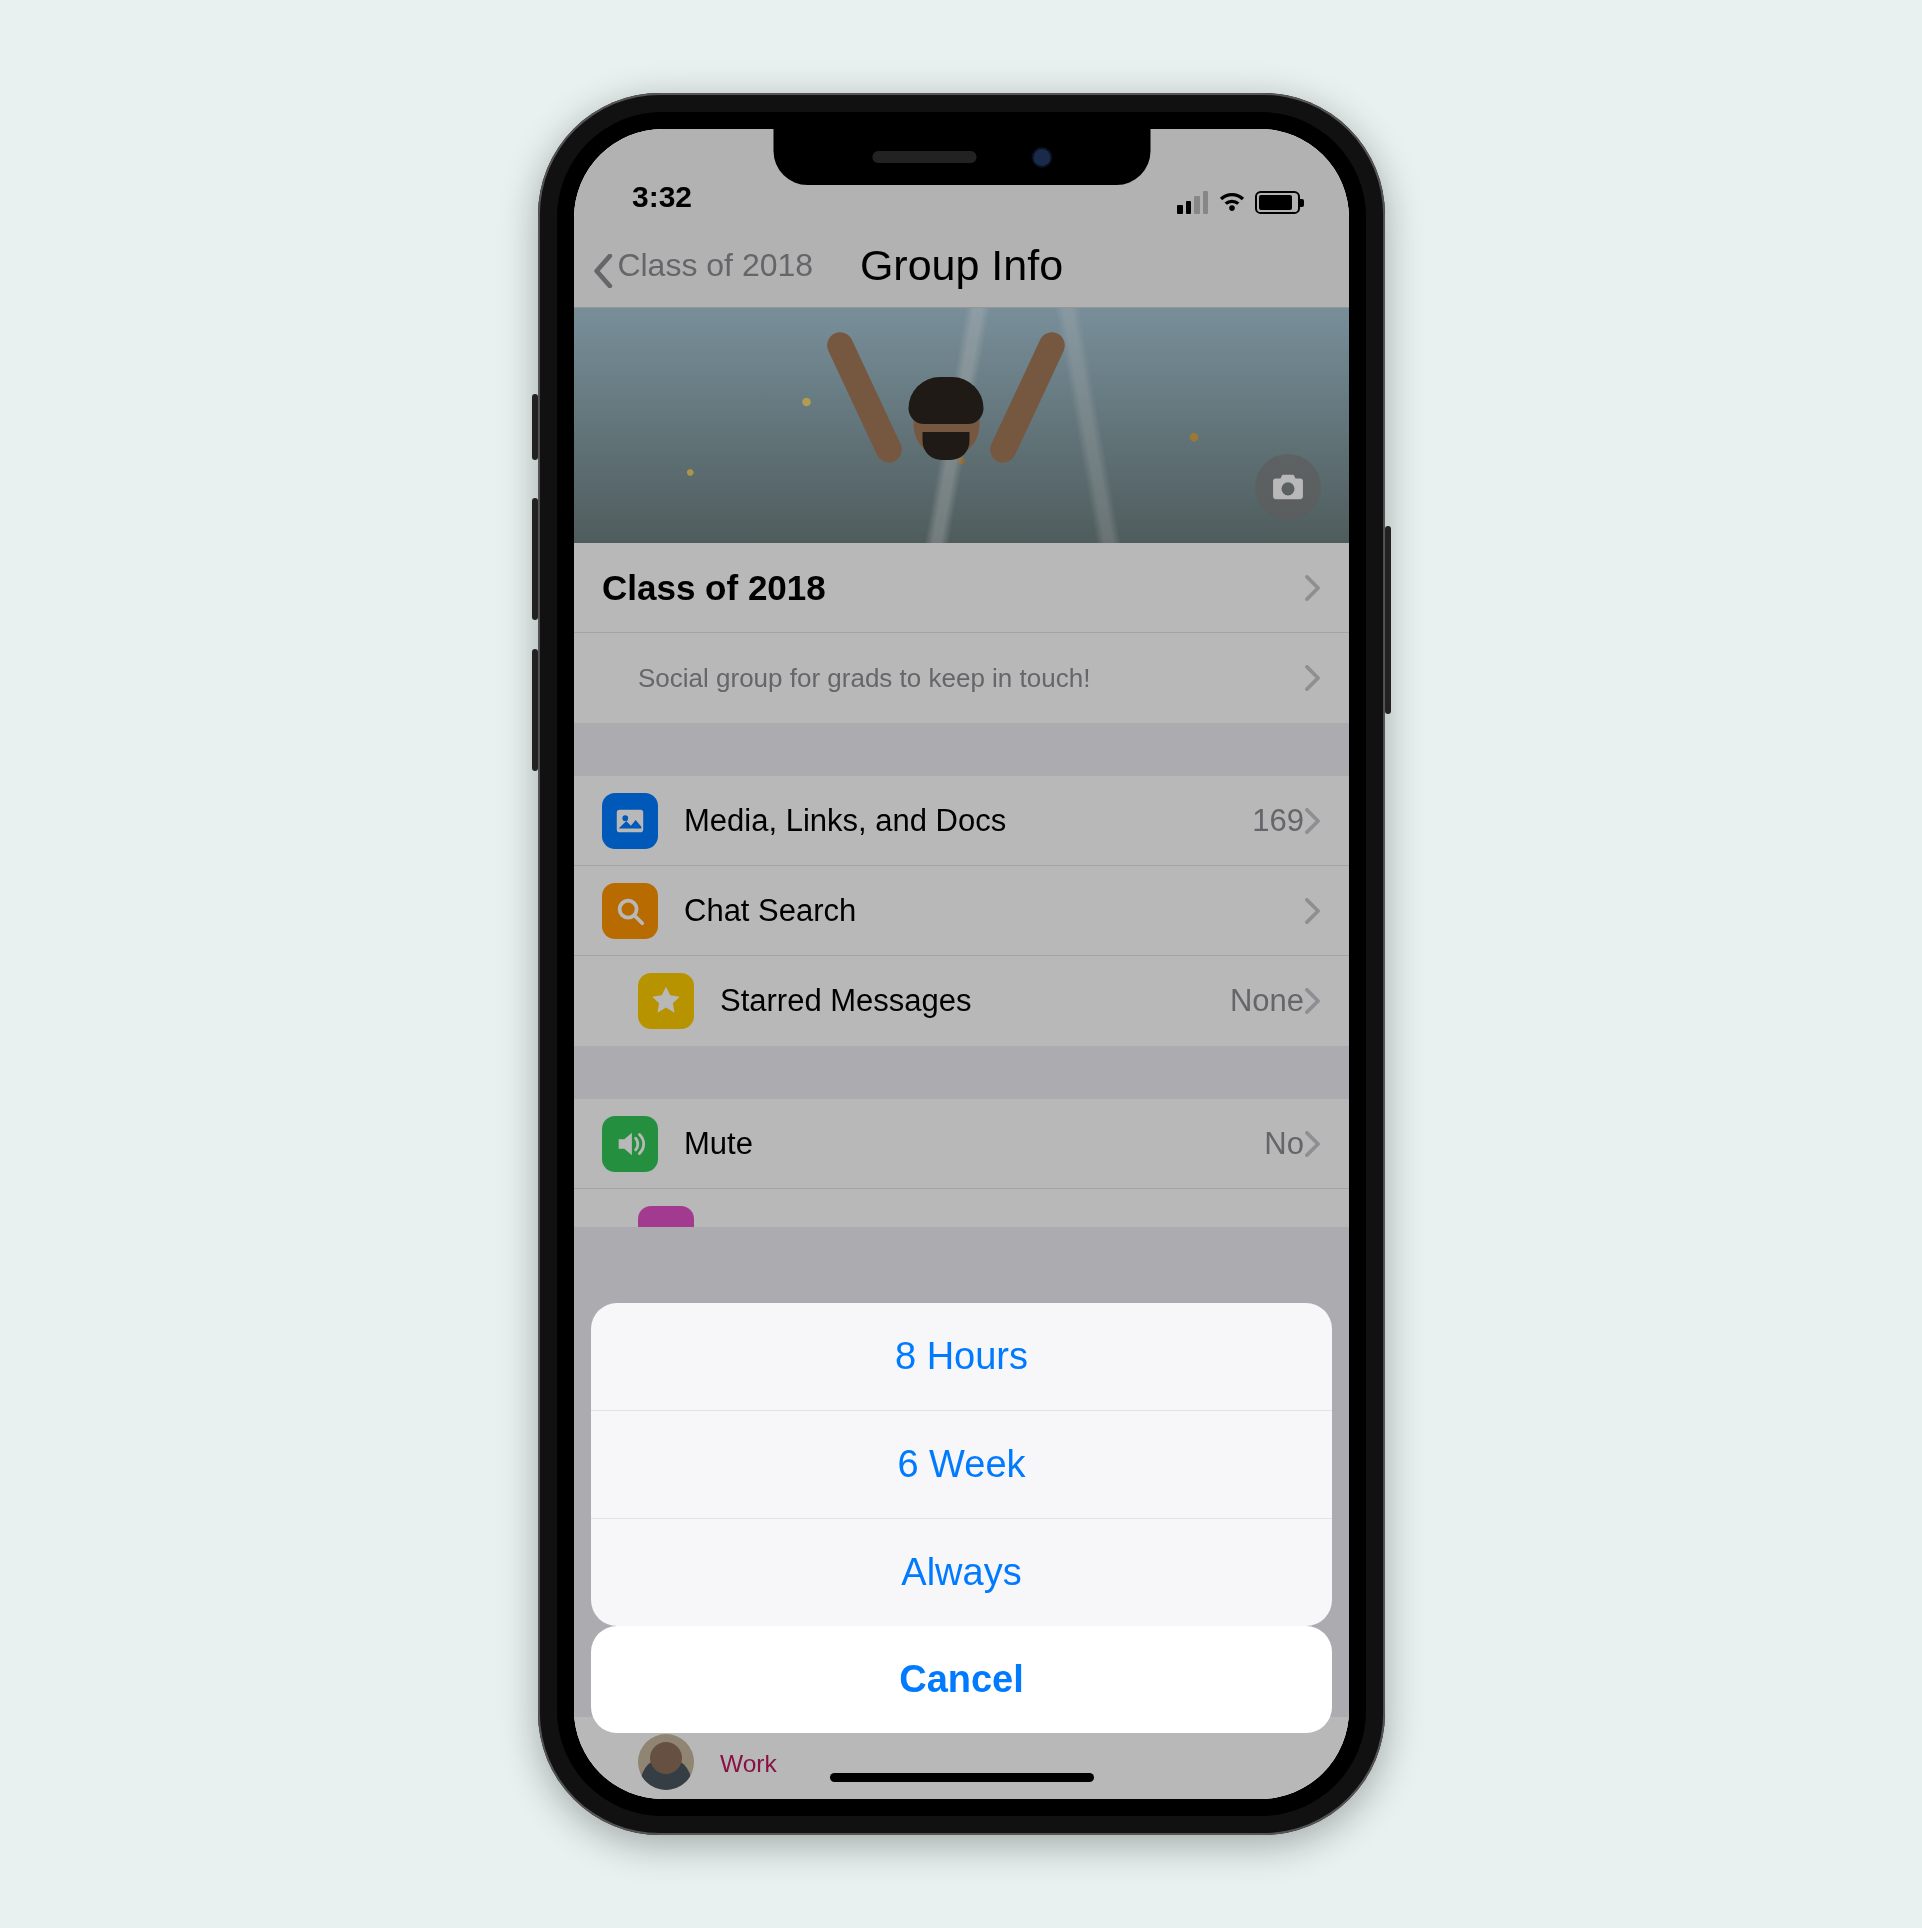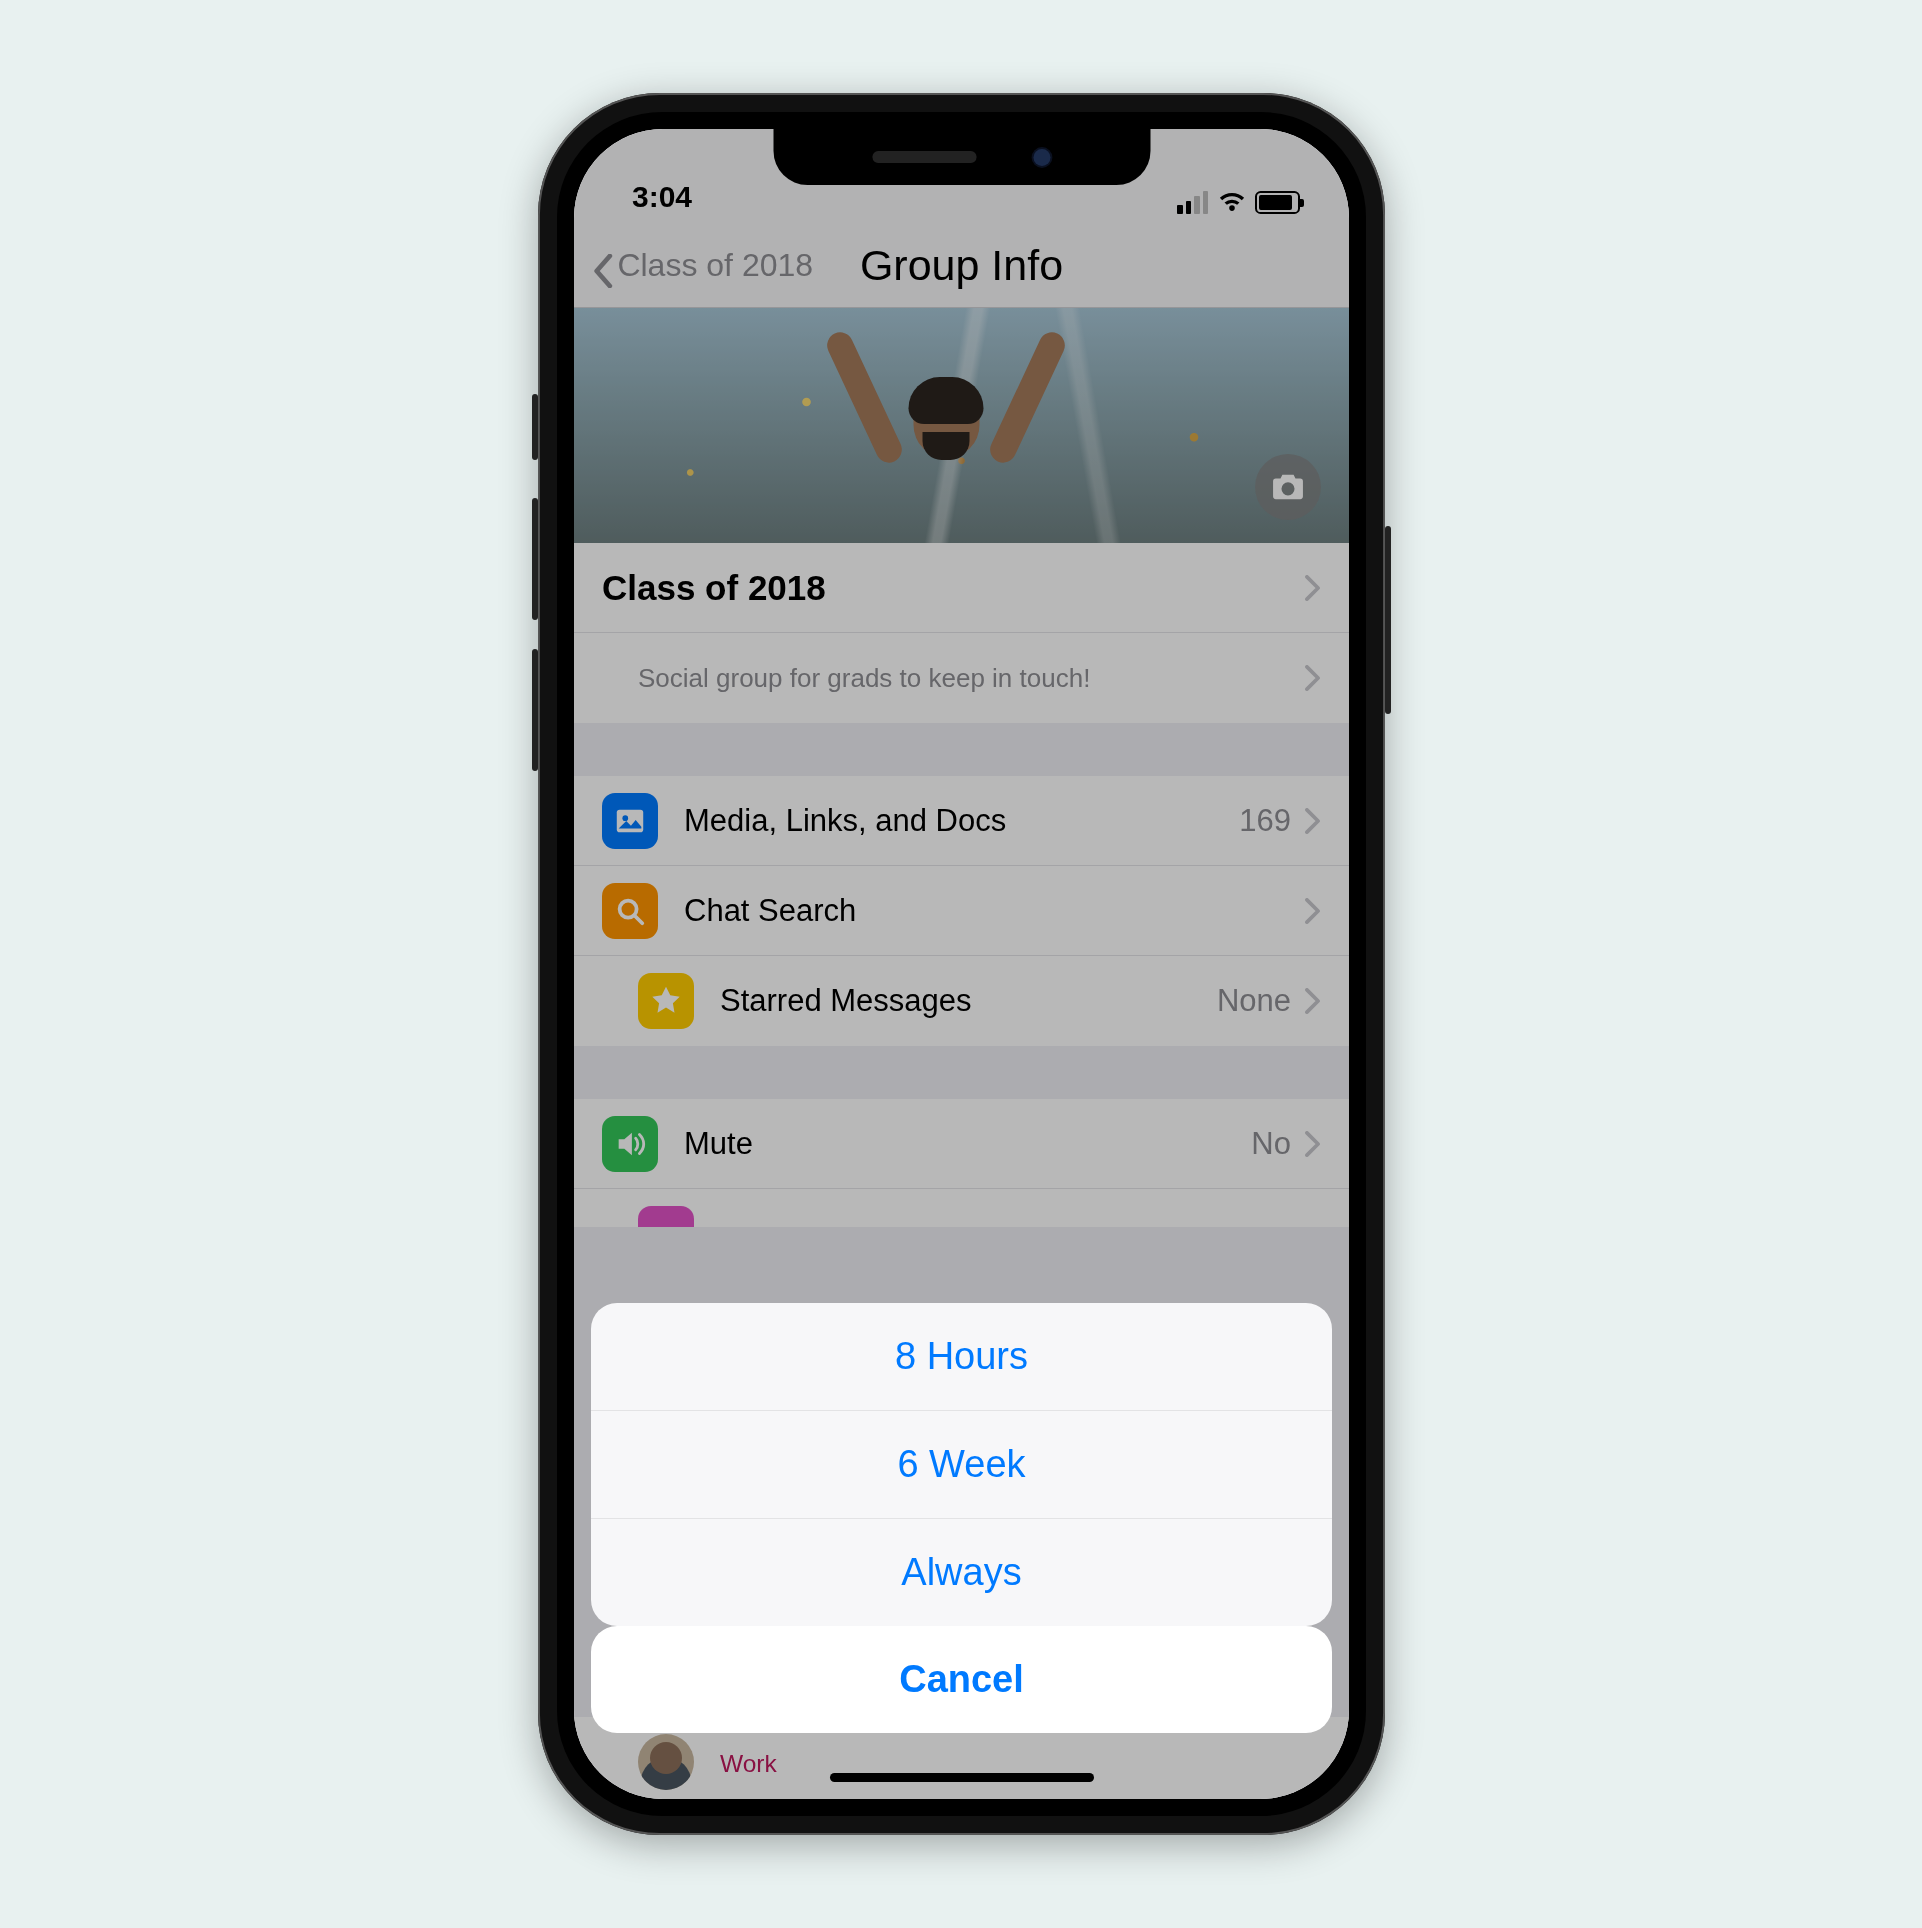--- a/index.html
+++ b/index.html
@@ -149,21 +149,21 @@
     display: flex; align-items: center;
     padding: 0 28px;
     min-height: 90px;
     border-bottom: 0.9px solid #e4e4e8;
     font-size: 31px;
     color: #000;
     position: relative;
   }
   .row:last-child { border-bottom: none; margin-left: 36px; }
   .row .label { flex: 1; }
-  .row .val { color: #8e8e93; margin-right: 13px; }
+  .row .val { color: #8e8e93; }
   .row .chev { color: #c7c7cc; }
   .chev svg { display:block; }
   .title-row { font-weight: 700; font-size: 35px; }
   .desc-row { color: #8e8e93; font-size: 26px; }
 
   .icon-sq {
     width: 56px; height: 56px; border-radius: 13px;
     display: flex; align-items: center; justify-content: center;
     margin-right: 26px; flex-shrink: 0;
   }
@@ -224,21 +224,21 @@
   <span class="side-btn side-right"></span>
   <div class="phone-inner">
     <div class="screen">
 
       <div class="notch">
         <span class="speaker"></span>
           <span class="cam"></span>
       </div>
 
       <div class="status">
-        <span>3:04</span>
+        <span>3:32</span>
         <div class="status-right">
           <span class="bars">
               <span></span>
               <span></span>
               <span></span>
               <span></span>
             </span>
           <span class="wifi">
             <svg width="28" height="21" viewBox="0 0 30 22">
                 <path d="M15 20a3 3 0 100-6 3 3 0 000 6zm-8-9a12 12 0 0116 0l-2.5 2.5a8.5 8.5 0 00-11 0L7 11zm-5-5a19 19 0 0126 0l-2.5 2.5a15.5 15.5 0 00-21 0L2 6z" fill="#000"></path>

